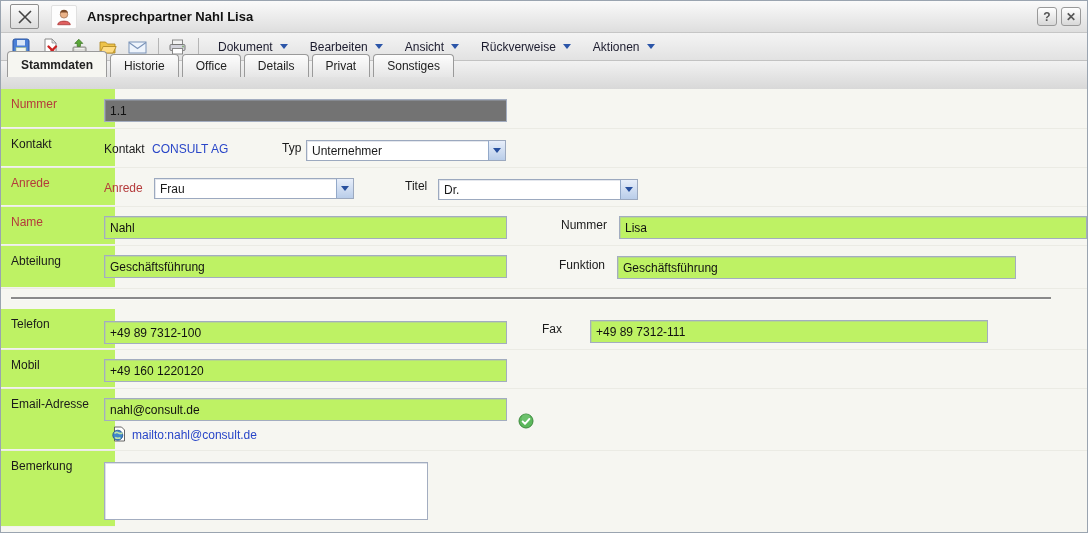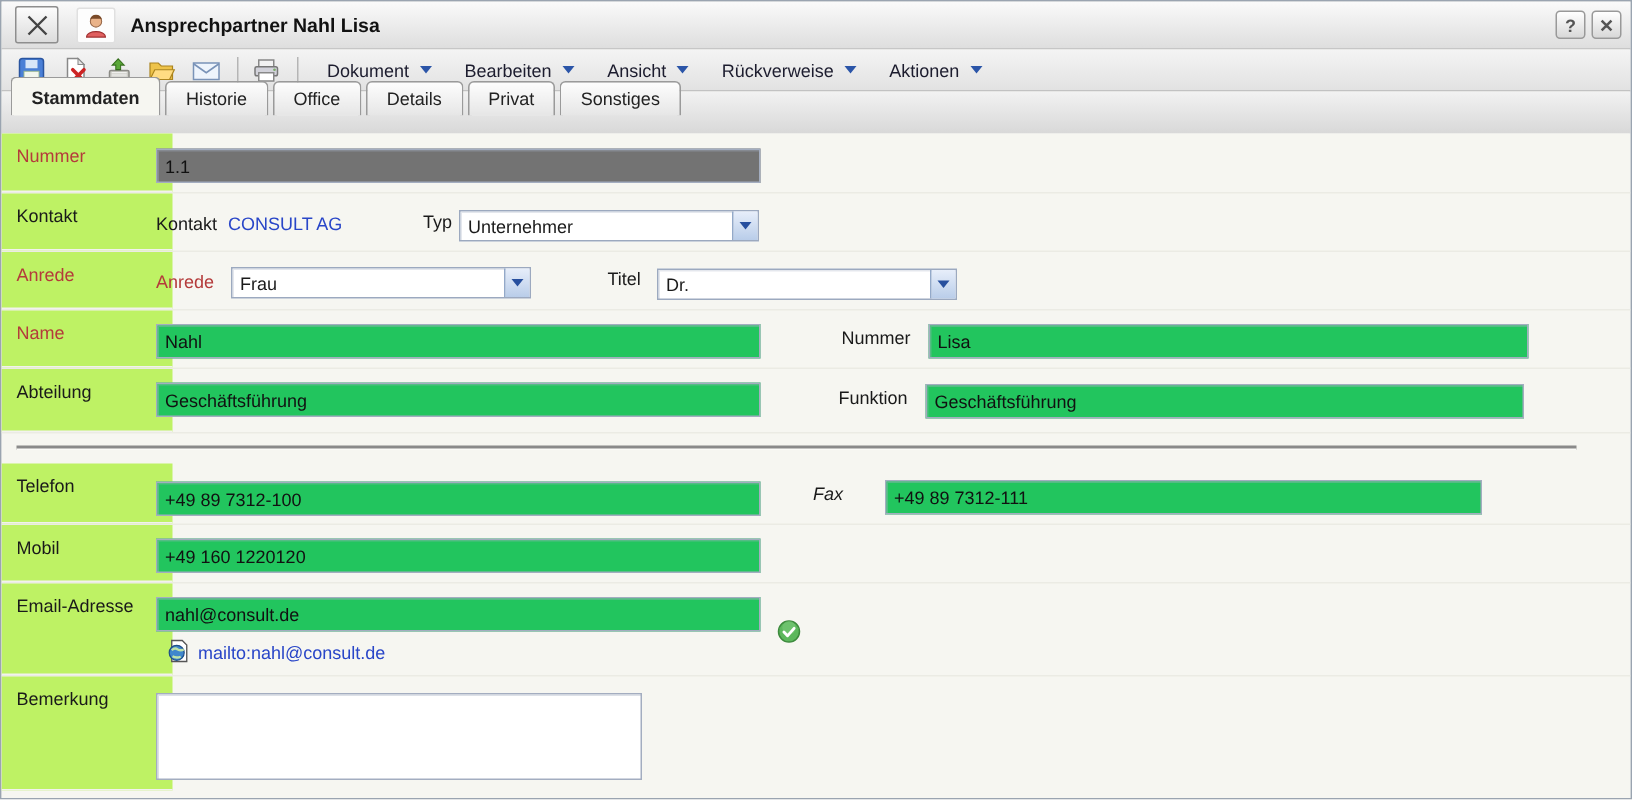--- a/index.html
+++ b/index.html
@@ -58,21 +58,21 @@
   
   .form { position:relative; background:#f6f6f1; height:444px; }
   .row { position:relative; width:100%; border-bottom:1px solid #ebebe4; }
   .rlabel {
     position:absolute; left:0; top:0; bottom:0; width:114px;
     background:#bef264; border-bottom:1px solid #f2f2ee; padding:8px 0 0 10px;
   }
   .red { color:#b43b3b; }
   .abs { position:absolute; }
   .tf {
-    position:absolute; height:23px; border:1px solid #a3adc0; background:#22c55e;
+    position:absolute; height:23px; border:1px solid #a3adc0; background:#bef264;
     box-shadow: inset 1px 1px 0 rgba(165,175,195,.38);
     font-family:"Liberation Sans",sans-serif; font-size:12px; padding:2px 5px; color:#111;
   }
   .tf[readonly] { background:#737373; }
   .sel {
     position:absolute; height:21px; border:1px solid #9ca9bf; background:#fff;
     box-shadow: inset 1px 1px 0 rgba(165,175,195,.3);
     display:flex; align-items:center; cursor:pointer;
   }
   .sel .selval { flex:1; padding:0 5px; white-space:nowrap; overflow:hidden; }
@@ -225,38 +225,38 @@
         <span class="selbtn">
             <span class="chev"></span>
           </span>
       </div>
     </div>
 
     <div class="row" style="height:39px;">
       <div class="rlabel red">Name</div>
       <input class="tf" style="left: 103px; top: 9px; width: 403px;" value="Nahl">
       <span class="abs" style="left:560px; top:11px;">Nummer</span>
-      <input class="tf" style="left: 618px; top: 9px; width: 400px;" value="Lisa">
+      <input class="tf" style="left: 618px; top: 9px; width: 468px;" value="Lisa">
     </div>
 
     <div class="row" style="height:43px;">
       <div class="rlabel">Abteilung</div>
       <input class="tf" style="left: 103px; top: 9px; width: 403px;" value="Geschäftsführung">
       <span class="abs" style="left:558px; top:12px;">Funktion</span>
       <input class="tf" style="left: 616px; top: 10px; width: 399px;" value="Geschäftsführung">
     </div>
 
     <div class="row" style="height:20px; border-bottom:none;">
       <div class="hsep"></div>
     </div>
 
     <div class="row" style="height:41px;">
       <div class="rlabel">Telefon</div>
       <input class="tf" style="left: 103px; top: 12px; width: 403px;" value="+49 89 7312-100">
-      <span class="abs" style="left:541px; top:13px;font-style:italic;">Fax</span>
+      <span class="abs" style="left:541px; top:13px;">Fax</span>
       <input class="tf" style="left: 589px; top: 11px; width: 398px;" value="+49 89 7312-111">
     </div>
 
     <div class="row" style="height:39px;padding-left:12px;">
       <div class="rlabel">Mobil</div>
       <input class="tf" style="left: 103px; top: 9px; width: 403px;" value="+49 160 1220120">
     </div>
 
     <div class="row" style="height:62px;">
       <div class="rlabel">Email-Adresse</div>

